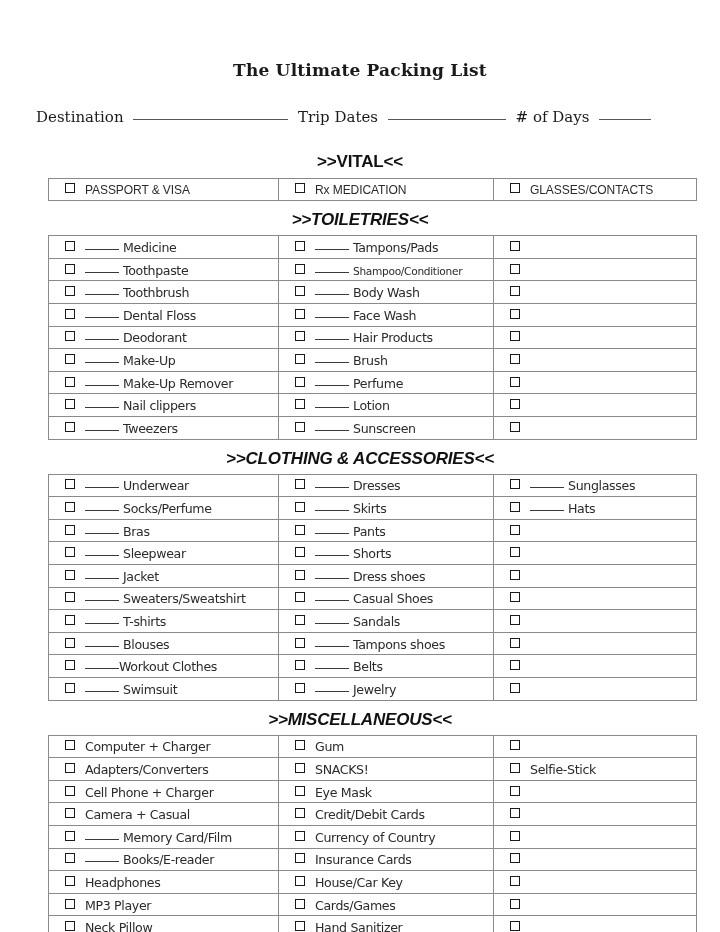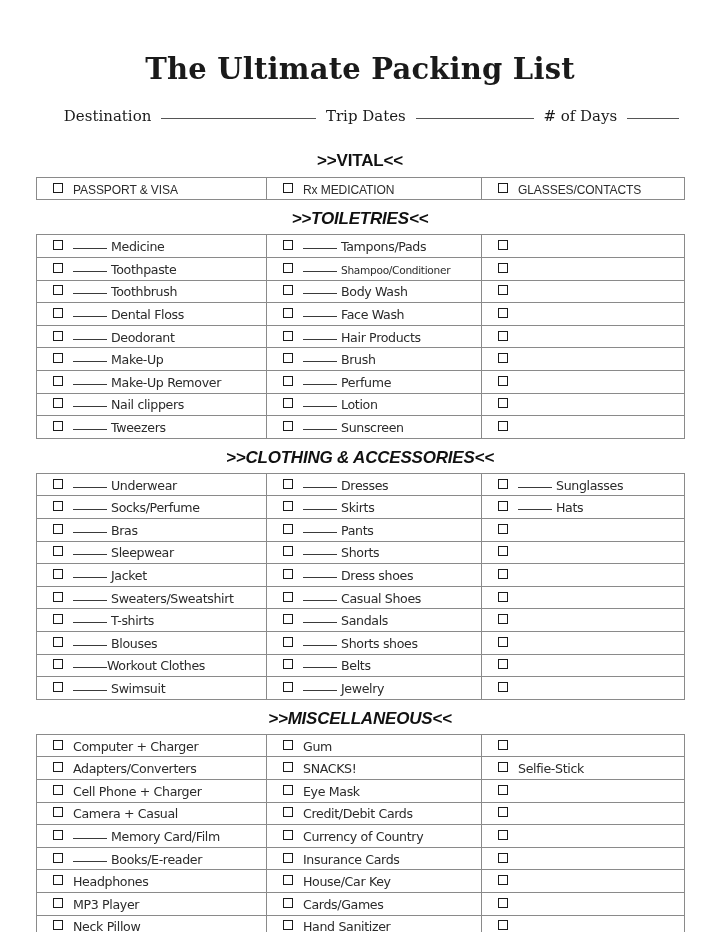--- a/index.html
+++ b/index.html
@@ -20,32 +20,32 @@
     width: 720px;
     height: 932px;
     box-sizing: border-box;
     padding: 0 36px;
   }
 
   
   .doc-title {
     font-family: "DejaVu Serif", serif;
     font-weight: 700;
-    font-size: 29px;
+    font-size: 17px;
     letter-spacing: 0.2px;
     text-align: center;
-    margin: 9px;
+    margin: 16px;
     padding-top: 45px;
     line-height: 1.1;
     color: #1a1a1a;
   }
   .meta-line {
     font-family: "DejaVu Serif", serif;
     font-size: 15px;
-    text-align: right;
+    text-align: left;
     margin: 0;
     padding-top: 12px;
     color: #1a1a1a;
     white-space: nowrap;
   }
   .meta-line .rule {
     display: inline-block;
     border-bottom: 1.4px solid #555;
     vertical-align: 2px;
     margin: 0 5px;
@@ -66,20 +66,21 @@
   }
   .sp-vital   { padding: 27px 0 8px; }
   .sp-normal  { padding: 10px 0 7px; font-style: italic; }
 
   
   table.grid {
     width: 648px;
     border-collapse: collapse;
     table-layout: fixed;
     border: 1.3px solid #6f6f6f;
+    margin-left: 12px;
   }
   table.grid td {
     border: 1px solid #8a8a8a;
     height: 21.6px;
     padding: 0 0 0 6px;
     vertical-align: middle;
     white-space: nowrap;
     overflow: hidden;
   }
   col.c1 { width: 230px; }
@@ -290,21 +291,21 @@
             <td><span class="cb"></span><span class="blank"></span><span class="lbl">Casual Shoes</span></td>
             <td><span class="cb"></span></td>
           </tr>
           <tr>
             <td><span class="cb"></span><span class="blank"></span><span class="lbl">T-shirts</span></td>
             <td><span class="cb"></span><span class="blank"></span><span class="lbl">Sandals</span></td>
             <td><span class="cb"></span></td>
           </tr>
           <tr>
             <td><span class="cb"></span><span class="blank"></span><span class="lbl">Blouses</span></td>
-            <td><span class="cb"></span><span class="blank"></span><span class="lbl">Shorts shoes</span></td>
+            <td><span class="cb"></span><span class="blank"></span><span class="lbl">Tampons shoes</span></td>
             <td><span class="cb"></span></td>
           </tr>
           <tr>
             <td><span class="cb"></span><span class="blank tight"></span><span class="lbl">Workout Clothes</span></td>
             <td><span class="cb"></span><span class="blank"></span><span class="lbl">Belts</span></td>
             <td><span class="cb"></span></td>
           </tr>
           <tr>
             <td><span class="cb"></span><span class="blank"></span><span class="lbl">Swimsuit</span></td>
             <td><span class="cb"></span><span class="blank"></span><span class="lbl">Jewelry</span></td>

